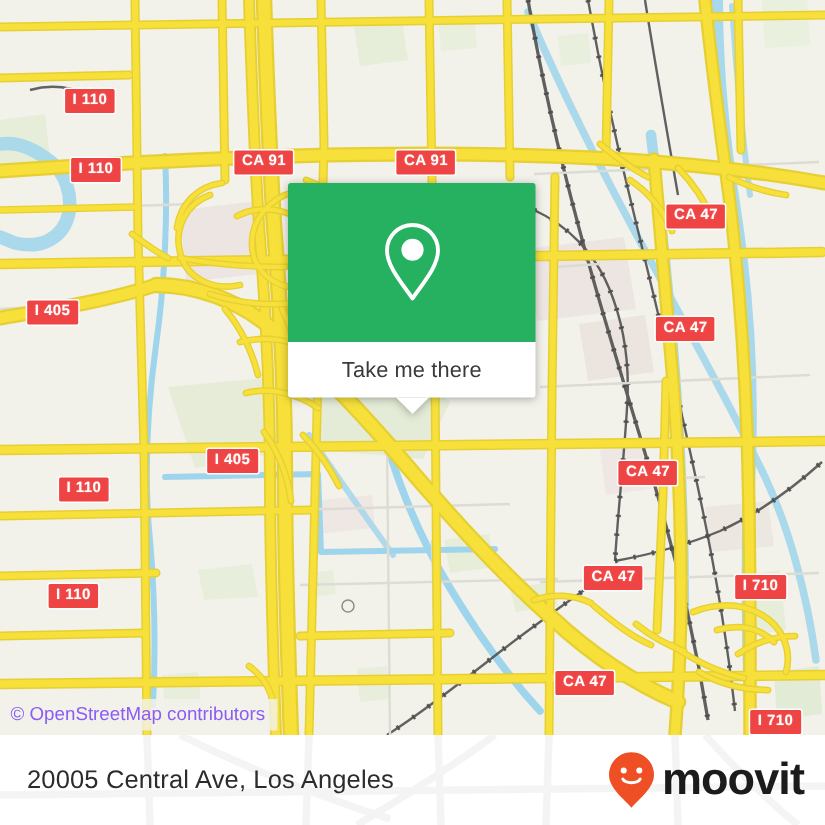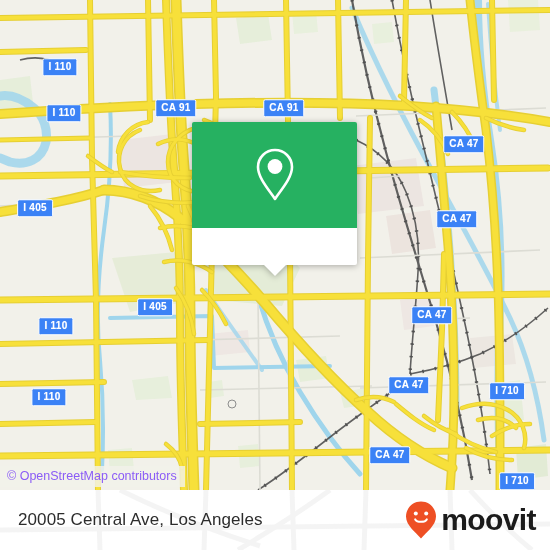--- a/index.html
+++ b/index.html
@@ -29,21 +29,21 @@
     position: absolute;
     left: 0; top: 0;
     width: 550px;
     height: 490px;
     display: block;
   }
 
   
   .shield {
     position: absolute;
-    background: #3b82f6;
+    background: #ef4444;
     border: 1.5px solid #ffffff;
     border-radius: 2px;
     color: #ffffff;
     font-family: "Liberation Sans", sans-serif;
     font-weight: bold;
     font-size: 10px;
     letter-spacing: 0.3px;
     line-height: 1;
     padding: 2.5px 5px 3px 5px;
     white-space: nowrap;
@@ -413,20 +413,21 @@
     <div class="shield" style="left:517px; top:481px;">I 710</div>
 
     <div id="popup">
       <div id="popup-body">
         <svg width="44" height="56" viewBox="0 0 44 56">
           <path d="M22 3 C12.6 3 5 10.6 5 20 C5 31 16 43 22 52 C28 43 39 31 39 20 C39 10.6 31.4 3 22 3 Z" fill="none" stroke="#ffffff" stroke-width="2.6" stroke-linejoin="round"></path>
           <circle cx="22" cy="19.5" r="7.4" fill="#ffffff"></circle>
         </svg>
       </div>
       <div id="popup-footer">
+        <span id="popup-footer-label">Take me there</span>
         <div id="popup-tail"></div>
       </div>
     </div>
 
     <div id="attribution">© OpenStreetMap contributors</div>
   </div>
 
   <div id="footer">
     <svg id="footer-ghost" viewBox="0 0 550 60" preserveAspectRatio="none">
       <g fill="none" stroke="#ececec" stroke-width="5">

